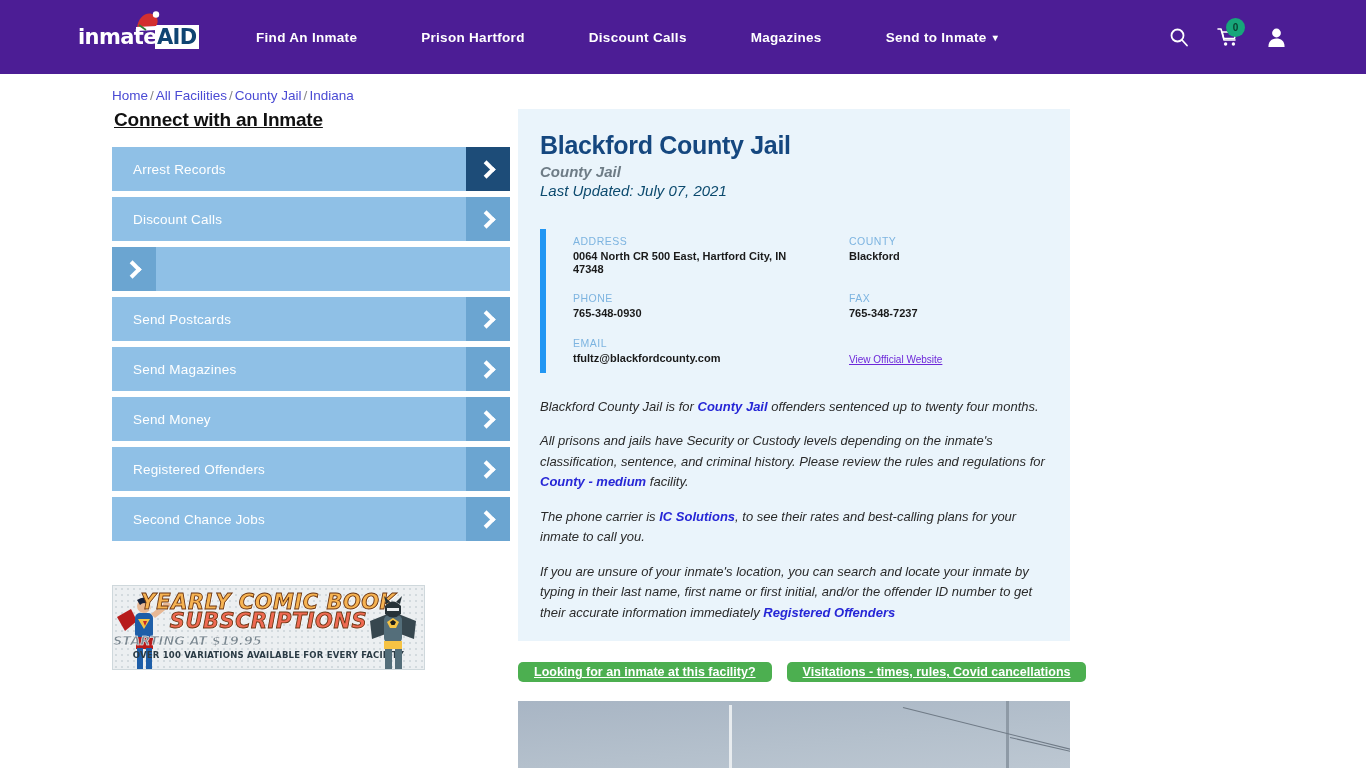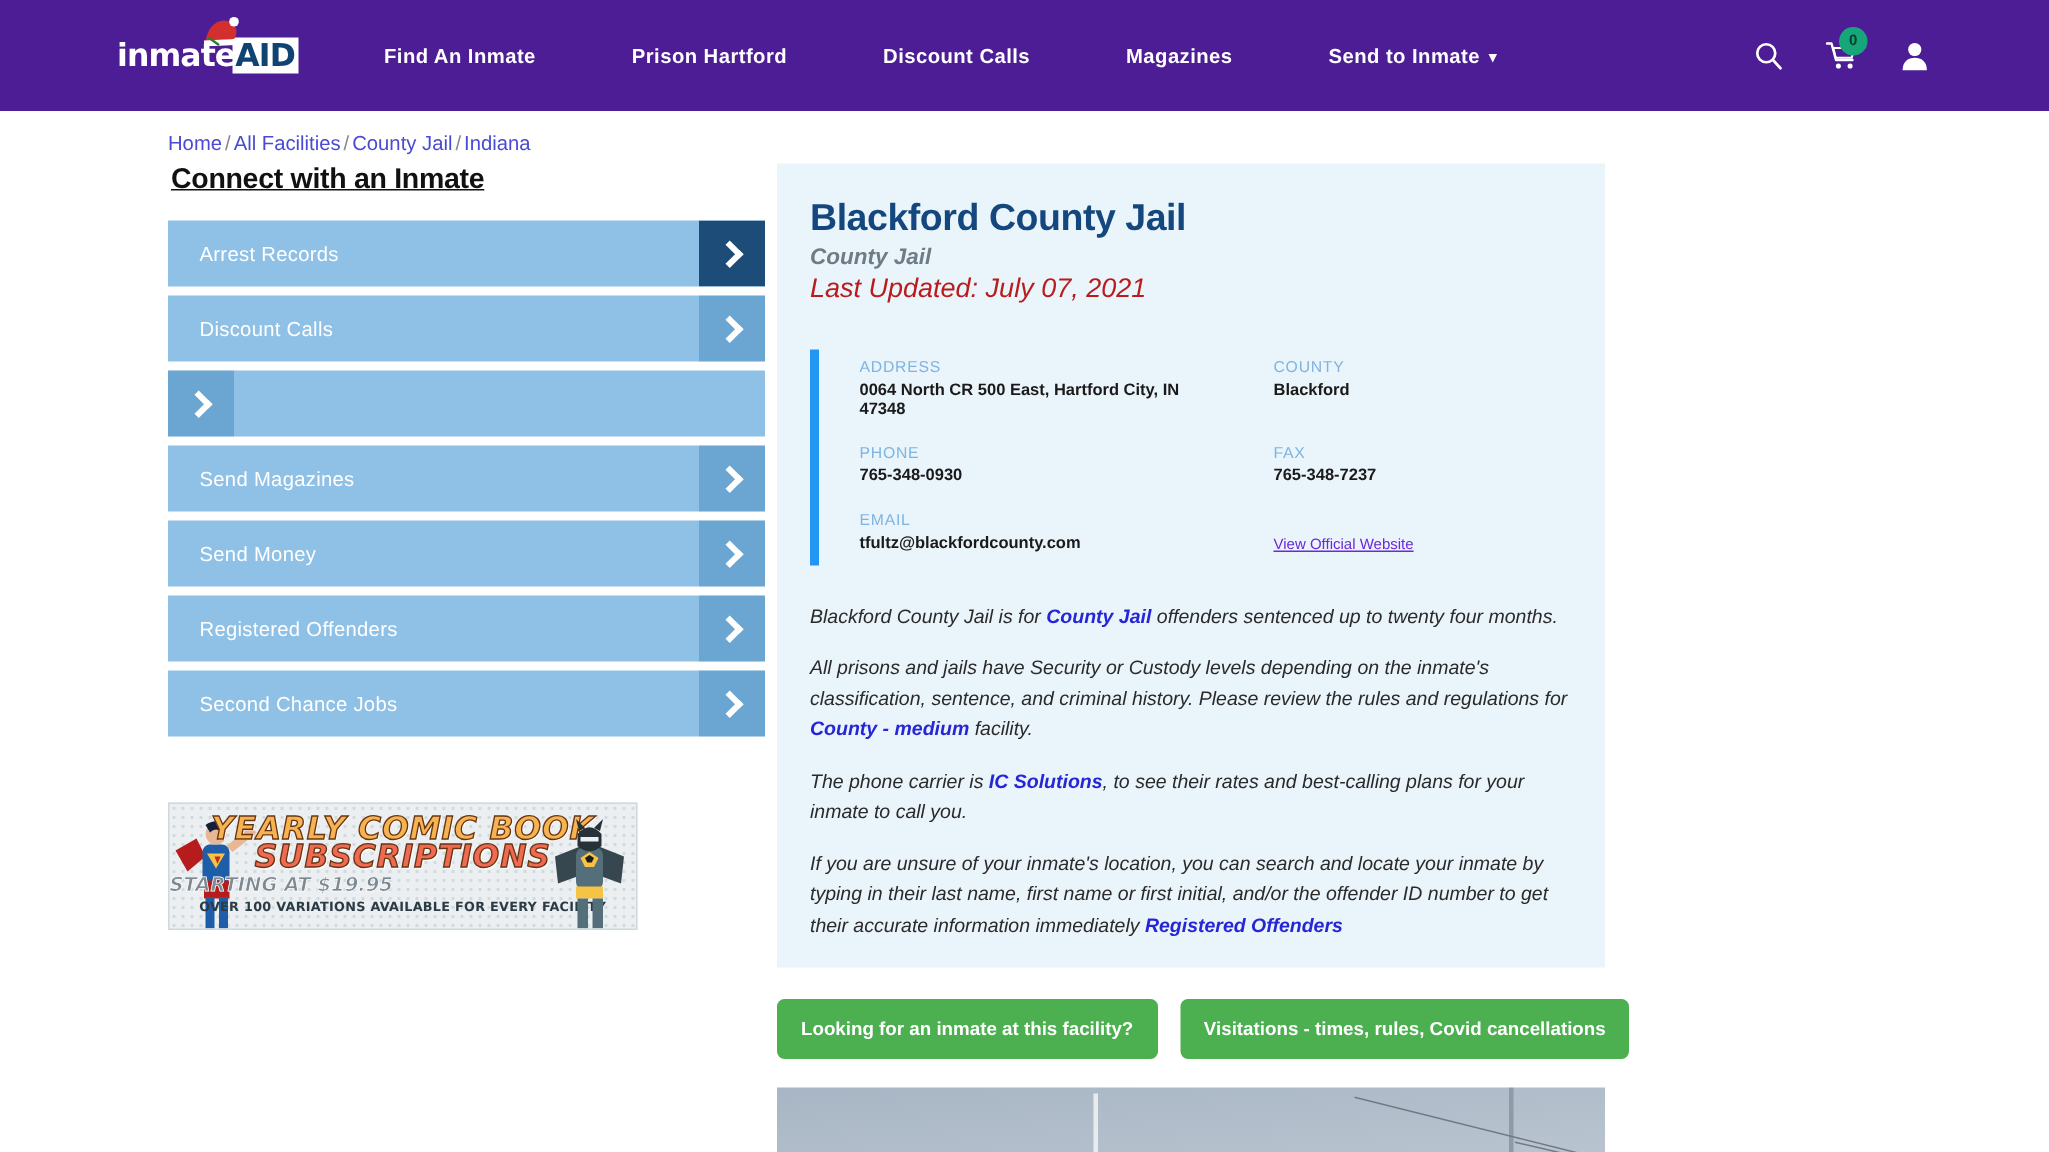--- a/index.html
+++ b/index.html
@@ -229,23 +229,23 @@
     letter-spacing: -0.3px;
   }
   .facility-type {
     font-size: 15px;
     font-weight: bold;
     font-style: italic;
     color: #6e7c86;
     margin: 3px 0 2px 0;
   }
   .facility-updated {
-    font-size: 18px;
+    font-size: 15px;
     font-style: italic;
-    color: #b91c1c;
+    color: #0c4a6e;
     margin: 0;
   }
 
   .info-block {
     margin-top: 30px;
     border-left: 6px solid #2196f3;
     padding: 6px 0 6px 27px;
     display: grid;
     grid-template-columns: 276px 1fr;
     row-gap: 16px;
@@ -295,24 +295,25 @@
     margin-top: 21px;
   }
   .cta-btn {
     background: #4caf50;
     color: #ffffff;
     font-size: 12.5px;
     font-weight: bold;
     border: none;
     border-radius: 5px;
     padding: 0 16px;
-    height: 40px;
+    height: 20px;
     cursor: pointer;
     font-family: "Liberation Sans", sans-serif;
     white-space: nowrap;
+    text-decoration: underline;
   }
 
   .facility-photo {
     margin-top: 19px;
     width: 552px;
     height: 100px;
     background: linear-gradient(175deg, #a8b5c4 0%, #b4c0cc 45%, #c2ccd6 100%);
     position: relative;
     overflow: hidden;
   }
@@ -405,20 +406,26 @@
         <span class="arrow">
             <i class="chev"></i>
           </span>
       </div>
       <div class="side-btn">
         <span class="arrow">
             <i class="chev"></i>
           </span>
       </div>
       <div class="side-btn">
+        <span class="label">Send Postcards</span>
+        <span class="arrow">
+            <i class="chev"></i>
+          </span>
+      </div>
+      <div class="side-btn">
         <span class="label">Send Magazines</span>
         <span class="arrow">
             <i class="chev"></i>
           </span>
       </div>
       <div class="side-btn">
         <span class="label">Send Money</span>
         <span class="arrow">
             <i class="chev"></i>
           </span>

